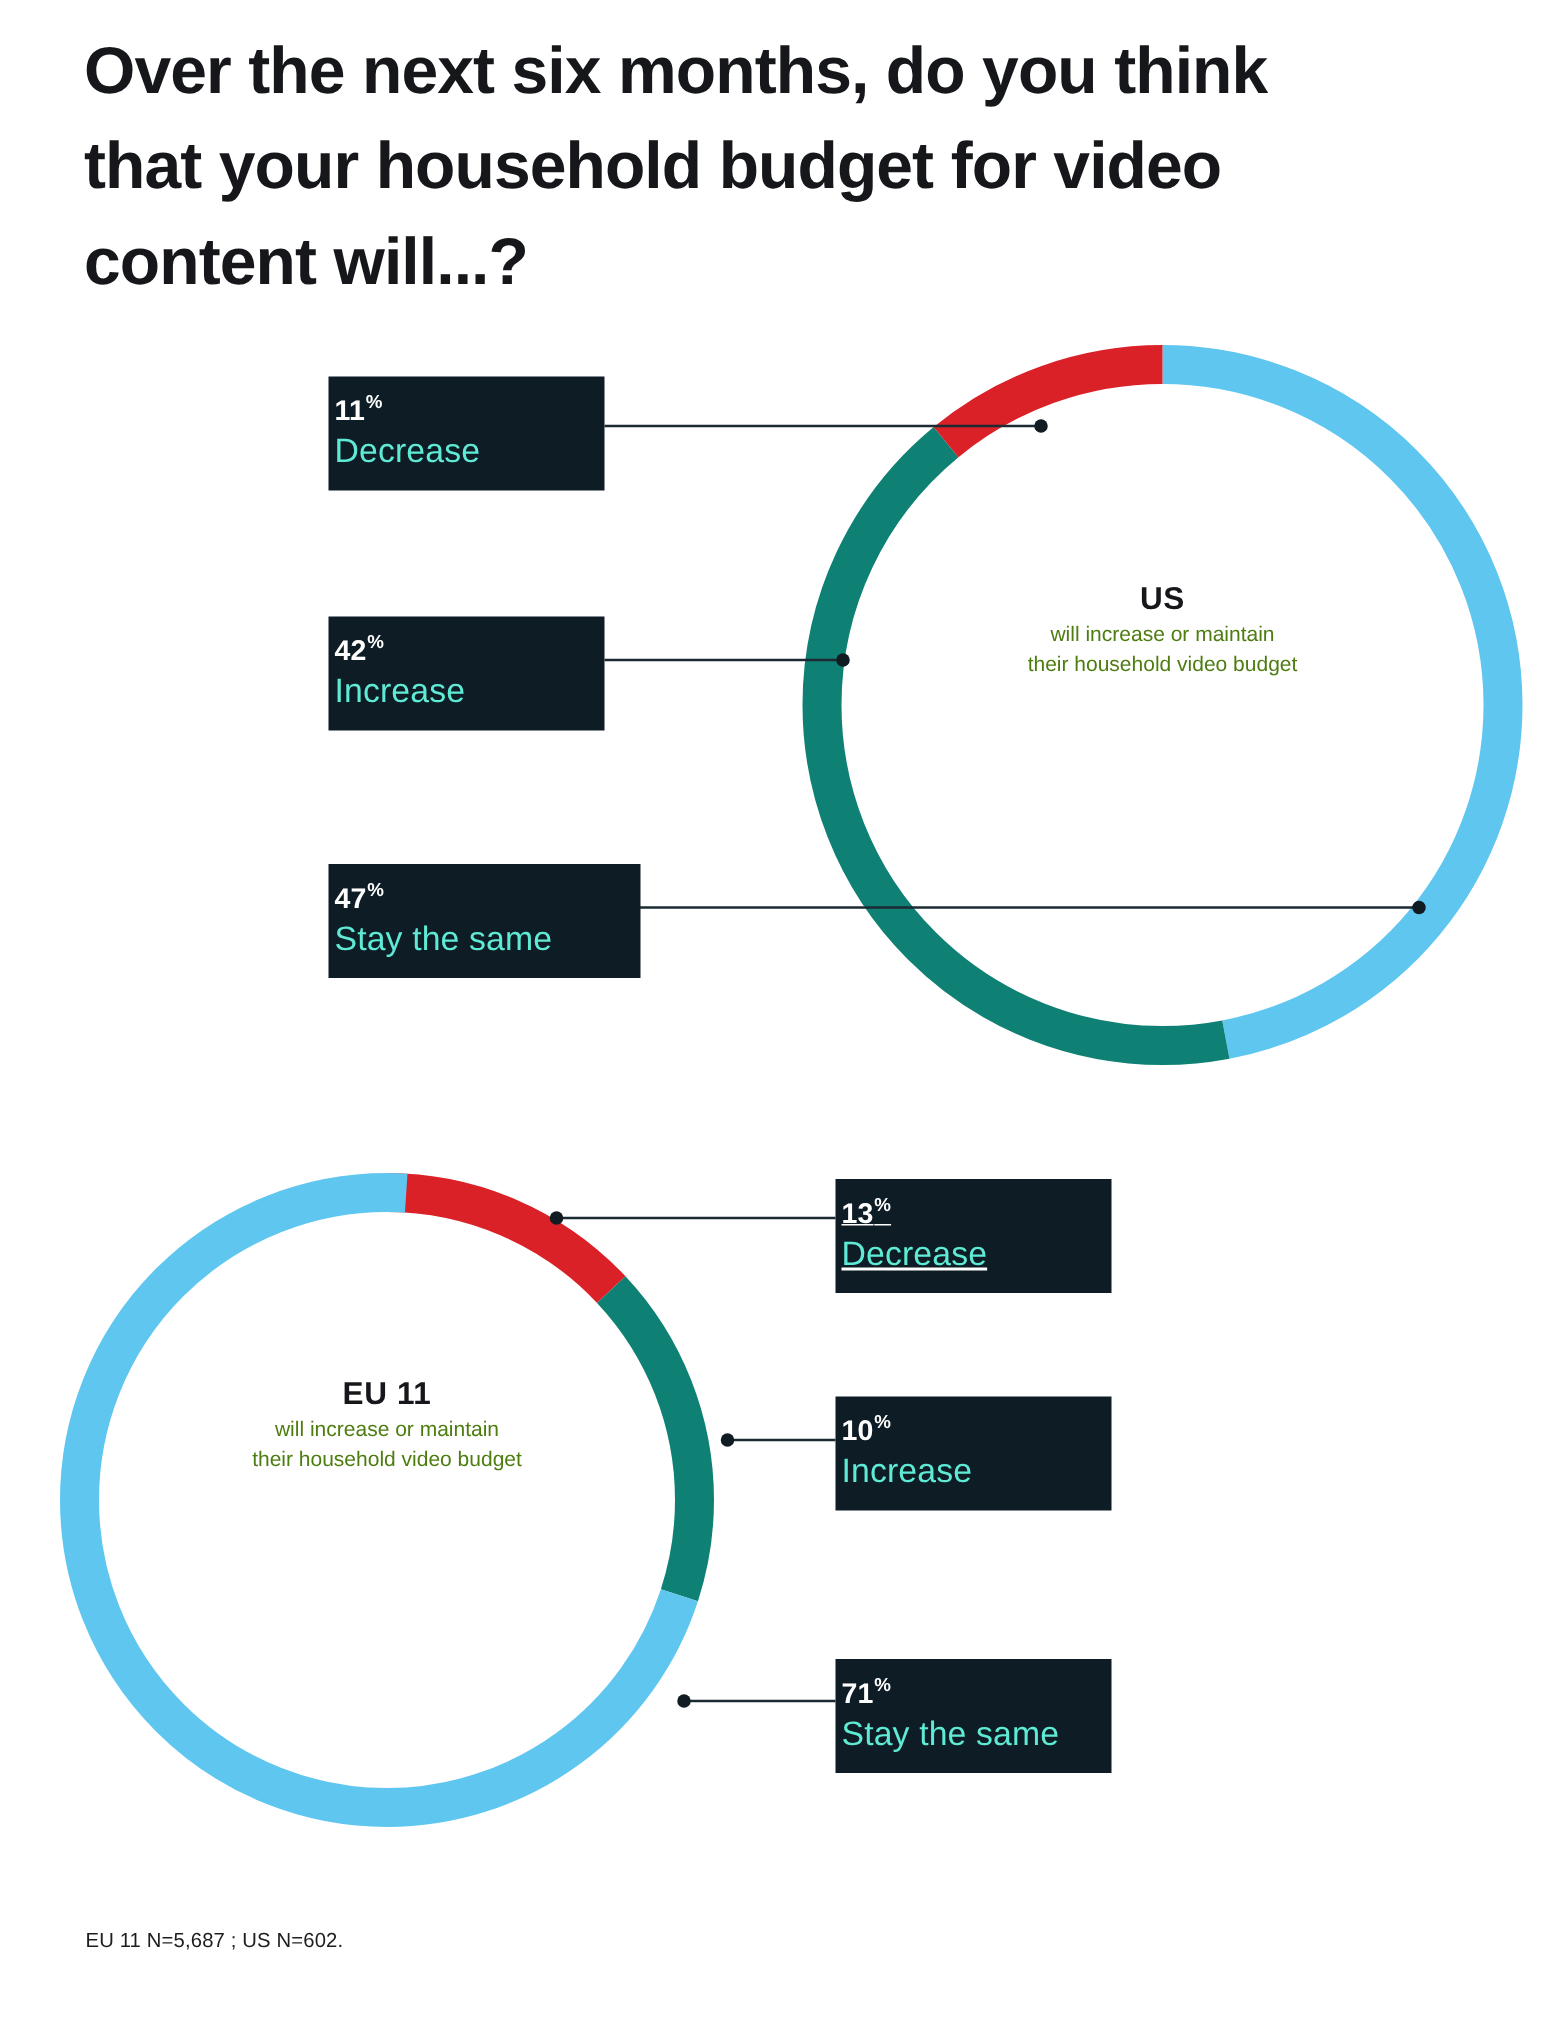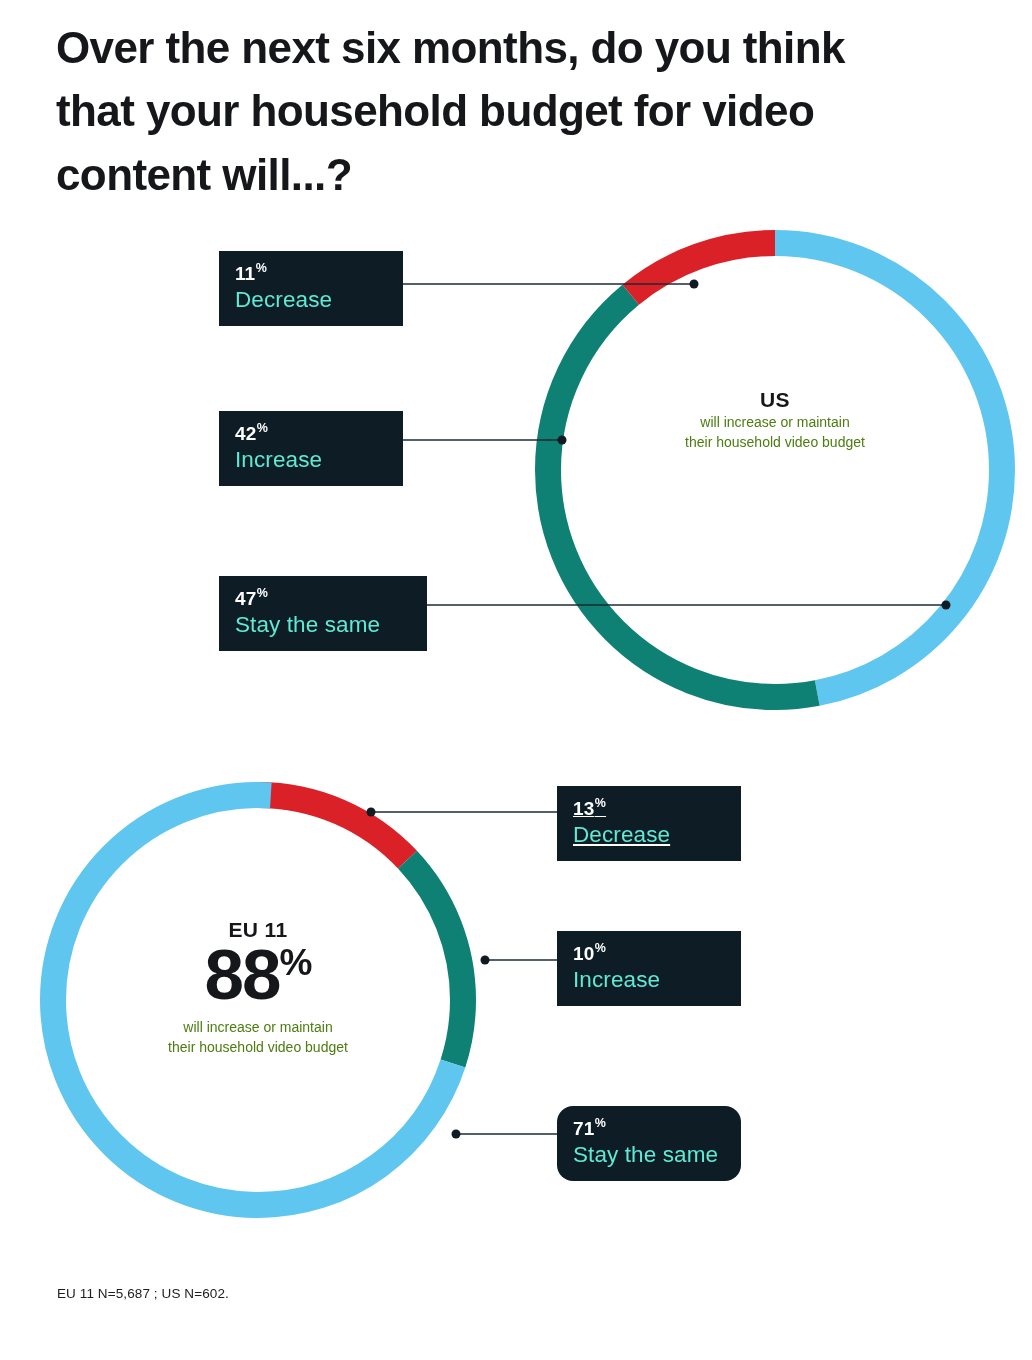--- a/index.html
+++ b/index.html
@@ -74,21 +74,21 @@
     line-height:1.45;
     color:#4d7c0f;
     margin-top:4px;
     white-space:pre-line;
   }
 
   
   .callout {
     position:absolute;
     background:#0e1c26;
-    padding:11px 16px 13px 16px;
+    padding:11px 16px 13px 4px;
     color:#ffffff;
   }
   .callout .value {
     font-size:19px;
     font-weight:bold;
     line-height:1.15;
     letter-spacing:0.1px;
     color:#ffffff;
     display:block;
   }
@@ -182,37 +182,34 @@
     <span class="cat">Increase</span>
   </div>
 
   <div class="callout" style="left:219px; top:576px; width:208px;">
     <span class="value"><span>47</span><span class="sup">%</span></span>
     <span class="cat">Stay the same</span>
   </div>
 
   <div class="donut-center" style="left:80px; top:918px; width:356px;">
     <div class="donut-region">EU 11</div>
-    <div class="donut-big">
-      <span>88</span><span class="pct">%</span>
-    </div>
     <div class="donut-sub">will increase or maintain
 their household video budget</div>
   </div>
 
   <div class="callout" style="left:557px; top:786px; width:184px;text-decoration:underline;">
     <span class="value"><span>13</span><span class="sup">%</span></span>
     <span class="cat">Decrease</span>
   </div>
 
   <div class="callout" style="left:557px; top:931px; width:184px;">
     <span class="value"><span>10</span><span class="sup">%</span></span>
     <span class="cat">Increase</span>
   </div>
 
-  <div class="callout" style="left:557px; top:1106px; width:184px;border-radius:16px;">
+  <div class="callout" style="left:557px; top:1106px; width:184px;">
     <span class="value"><span>71</span><span class="sup">%</span></span>
     <span class="cat">Stay the same</span>
   </div>
 
   <div class="footnote">EU 11 N=5,687 ; US N=602.</div>
 
 </div>
 
 </body></html>

